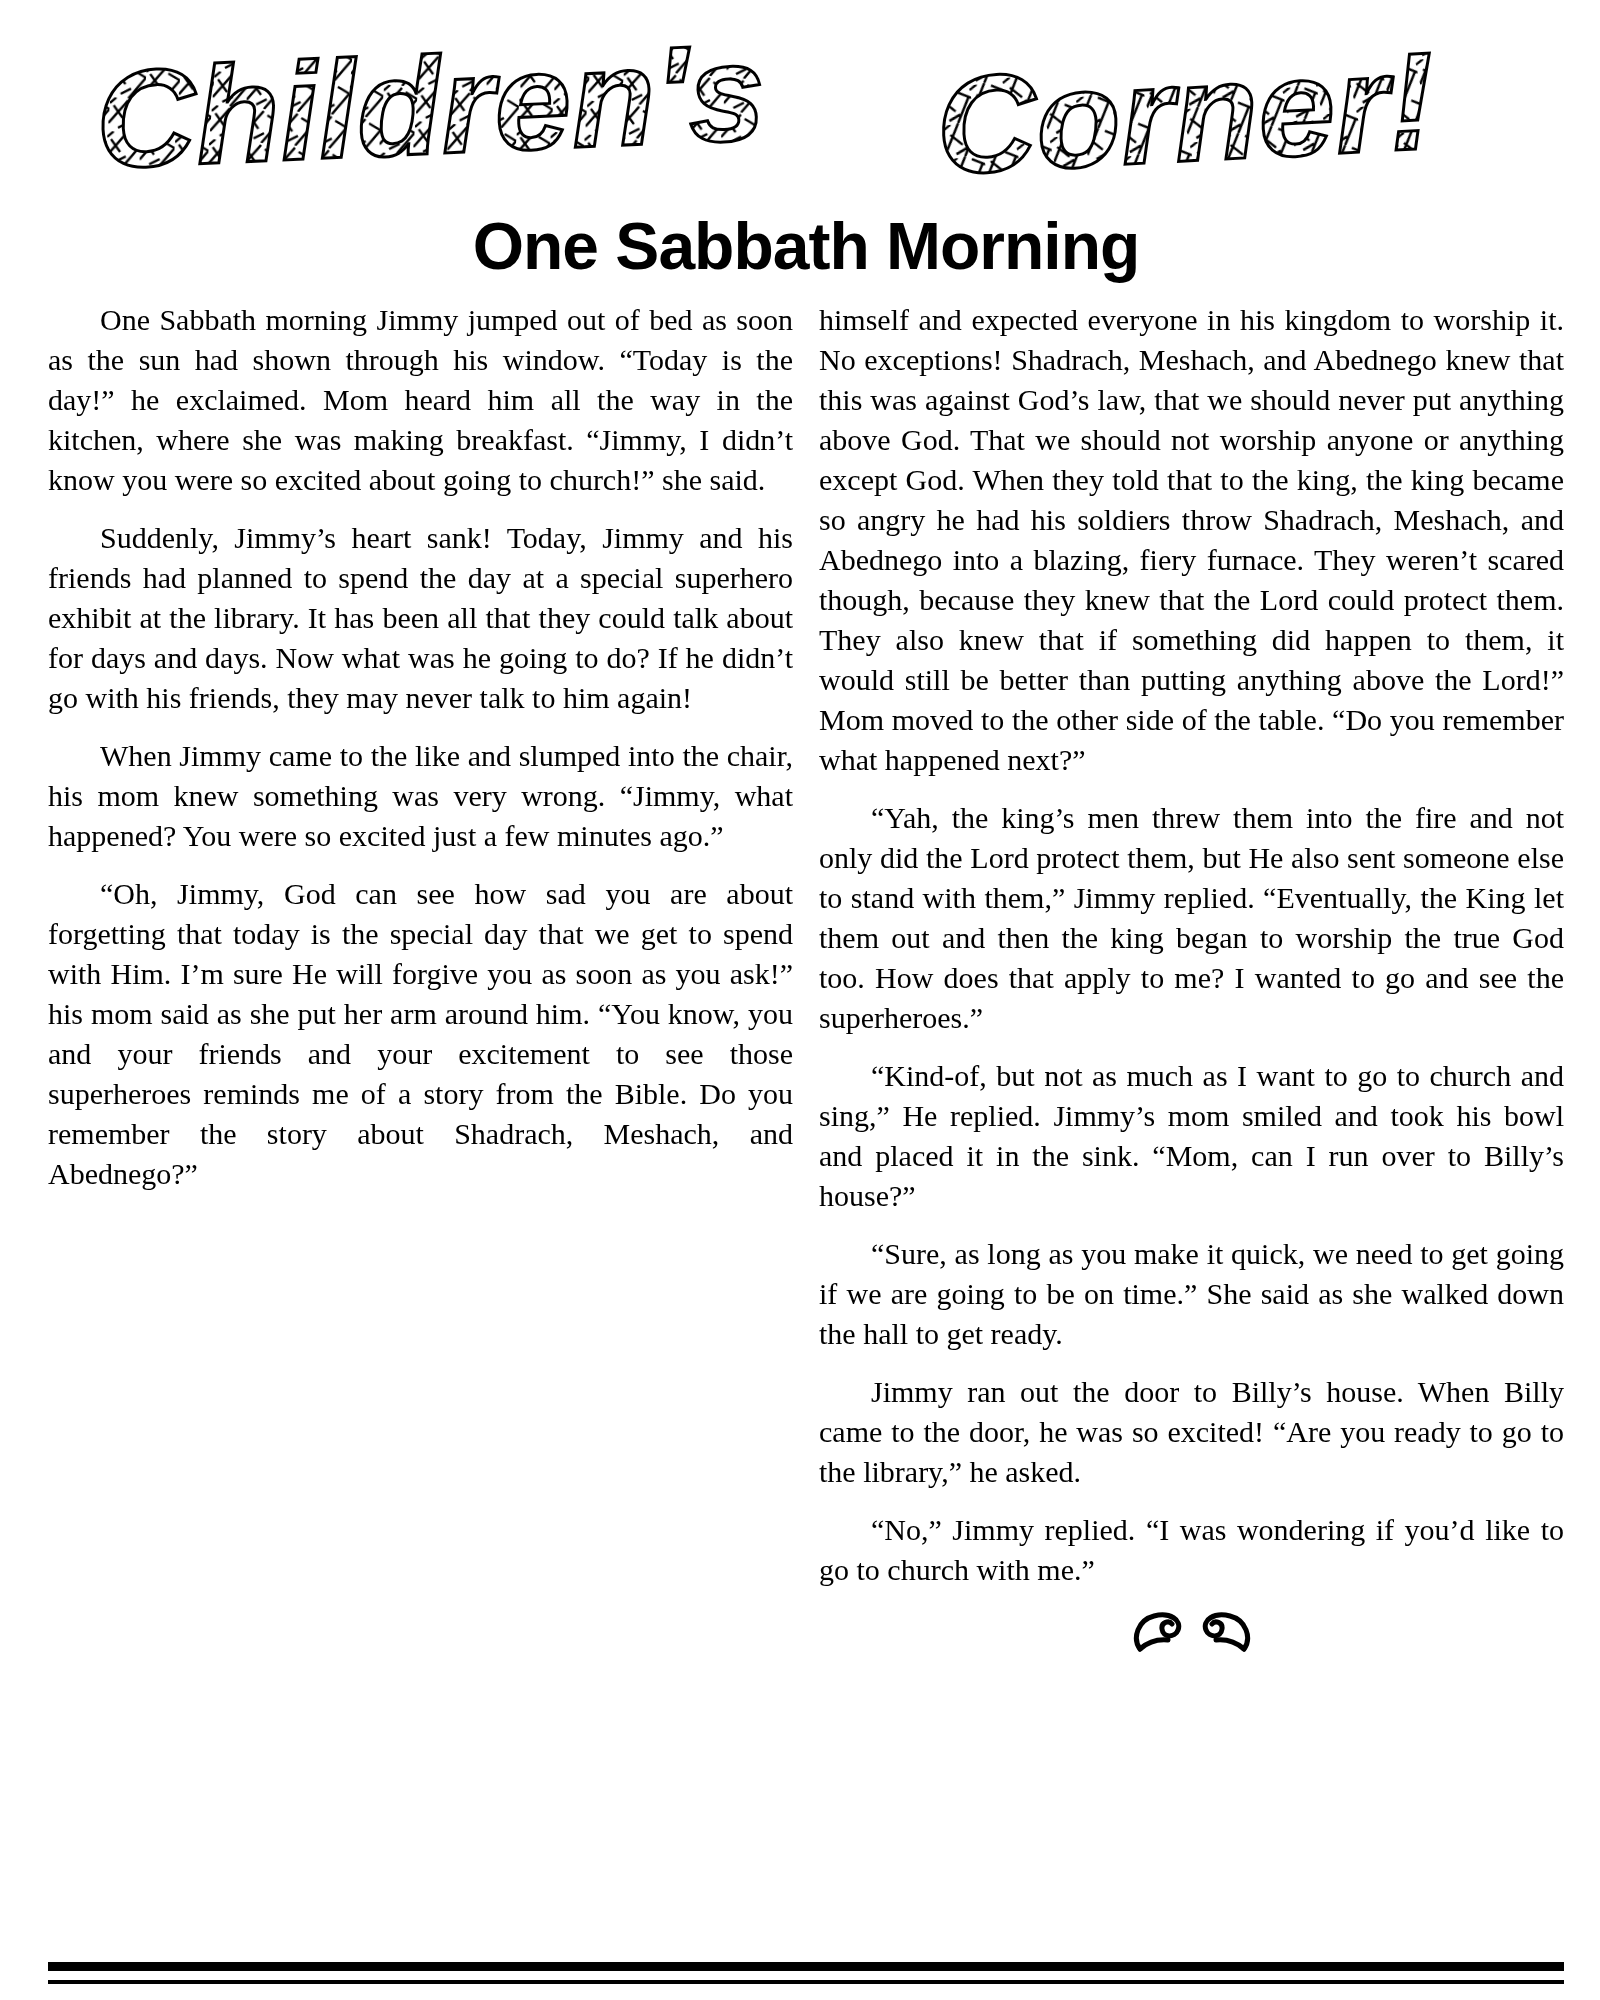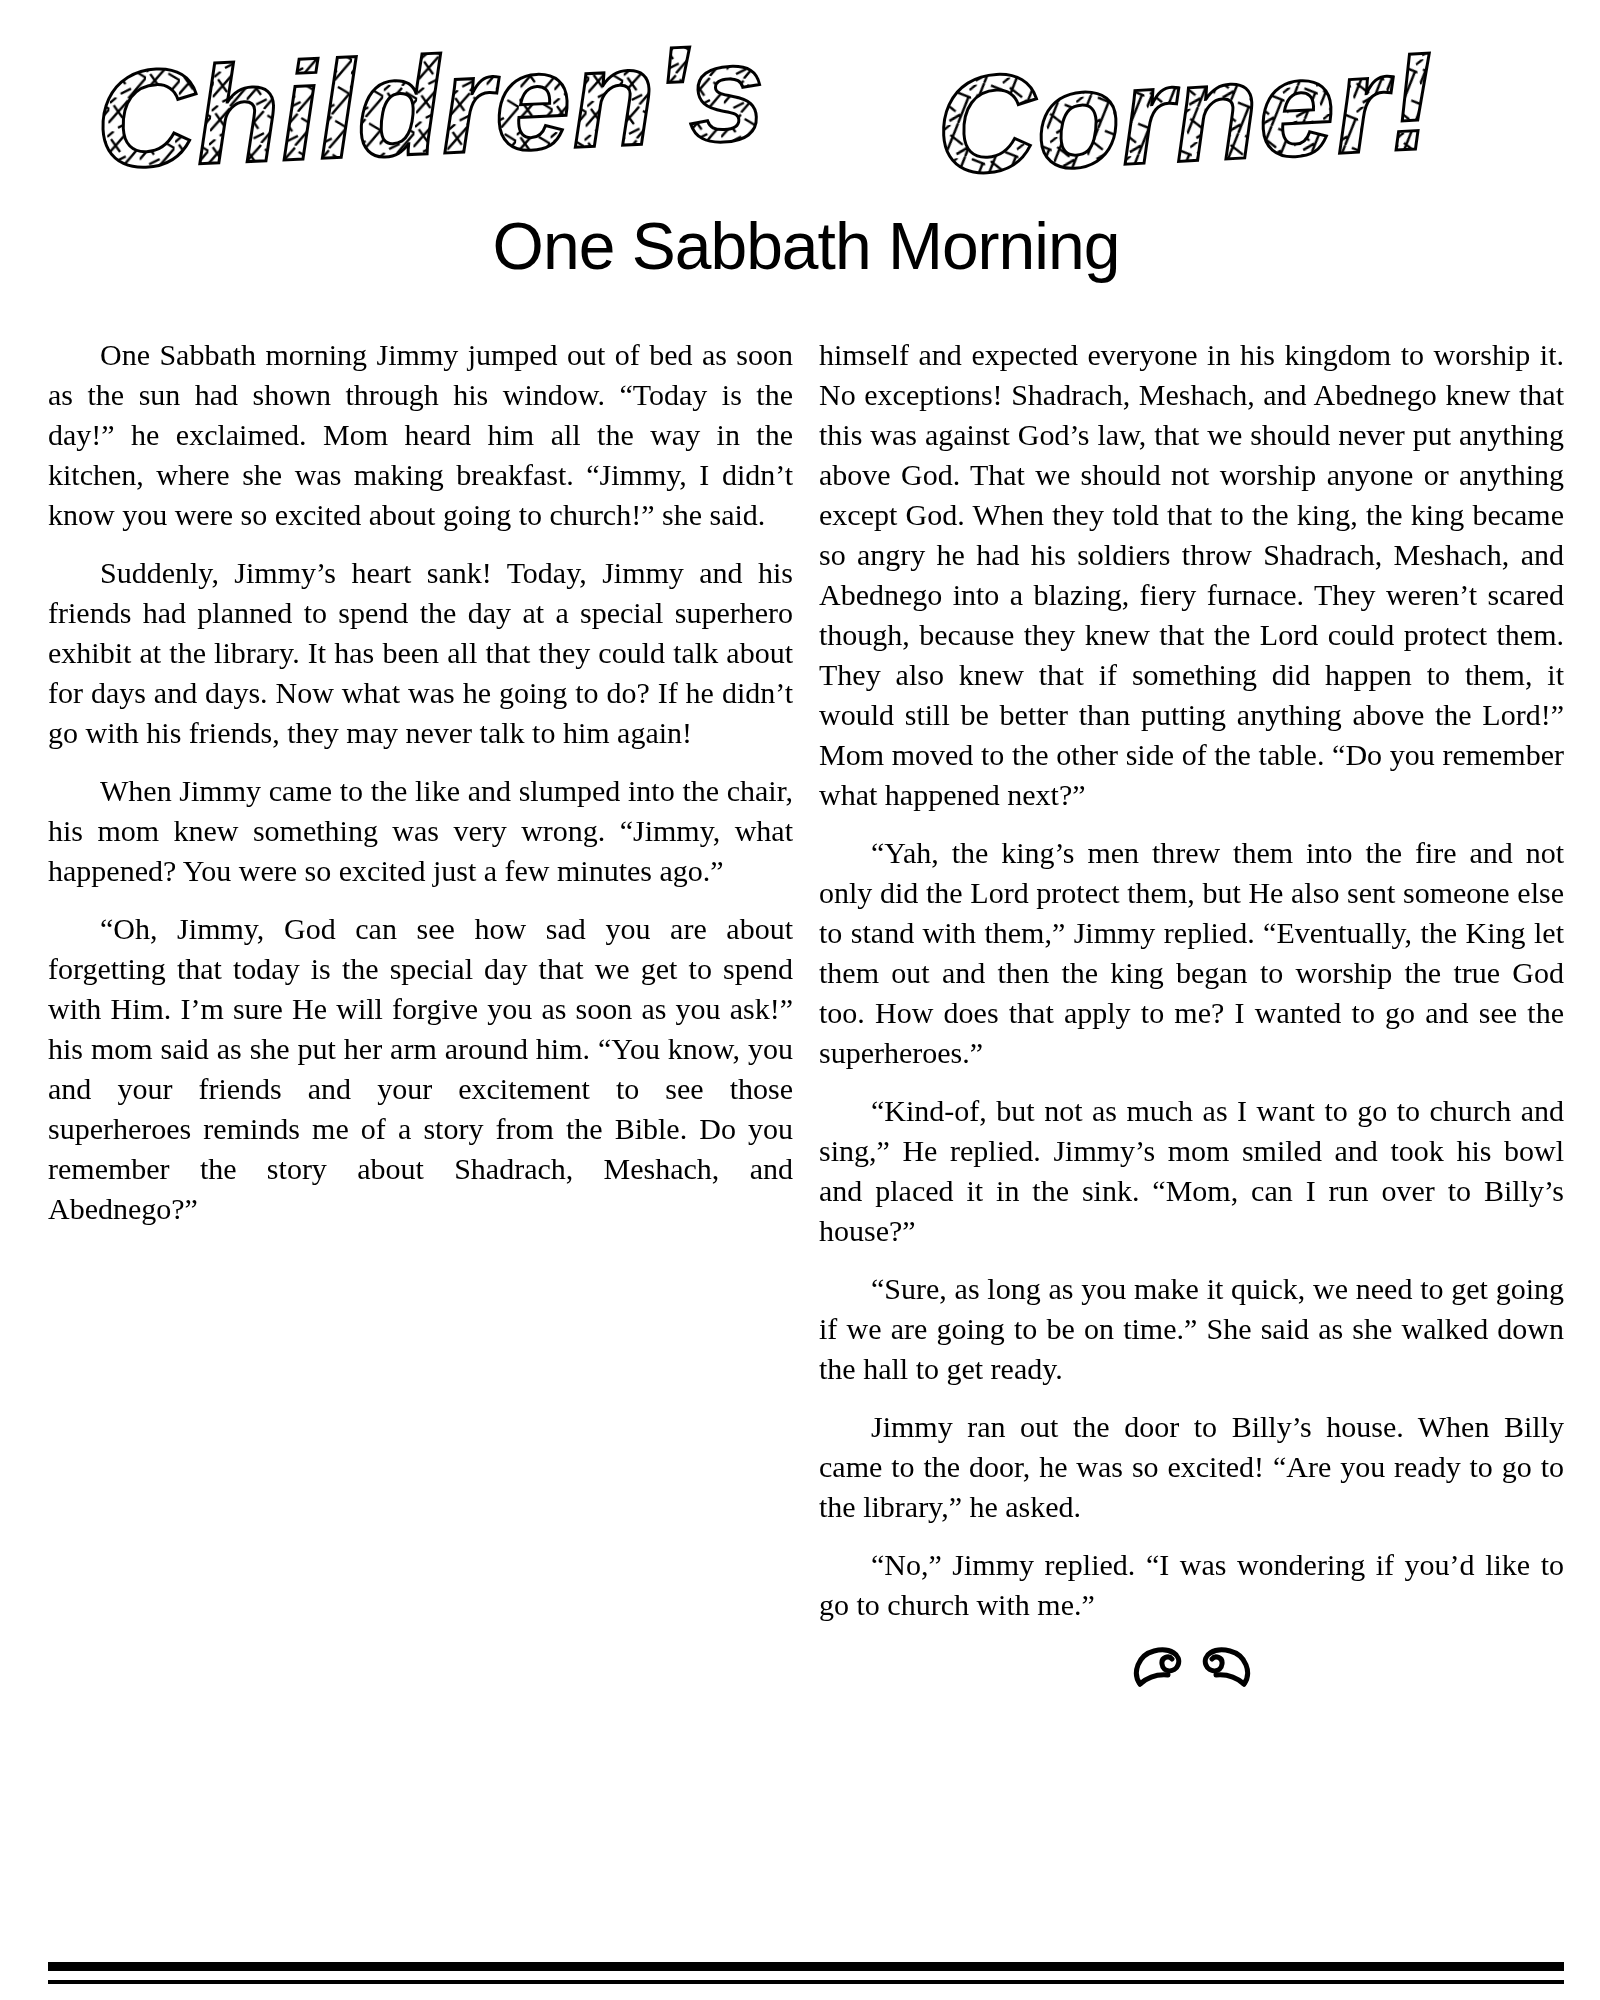--- a/index.html
+++ b/index.html
@@ -24,32 +24,31 @@
     flex: 0 0 auto;
   }
   .masthead svg { display: block; overflow: visible; }
   .masthead text {
     font-family: "Liberation Sans", sans-serif;
     font-weight: bold;
     font-style: italic;
   }
   .story-title {
     font-family: "Liberation Sans", sans-serif;
-    font-weight: normal;
+    font-weight: bold;
     font-size: 66px;
     letter-spacing: -1px;
     text-align: center;
     margin: 2px 40px 16px 40px;
     flex: 0 0 auto;
   }
   .columns {
     display: flex;
     gap: 26px;
     flex: 0 0 auto;
-    margin-top: 35px;
   }
   .col {
     flex: 1 1 0;
     font-size: 30px;
     line-height: 40px;
     text-align: justify;
   }
   .col p { margin: 0 0 18px 0; text-indent: 52px; }
   .col p.continuation { text-indent: 0; }
   .ornament-wrap { text-align: center; margin-top: 14px; }

